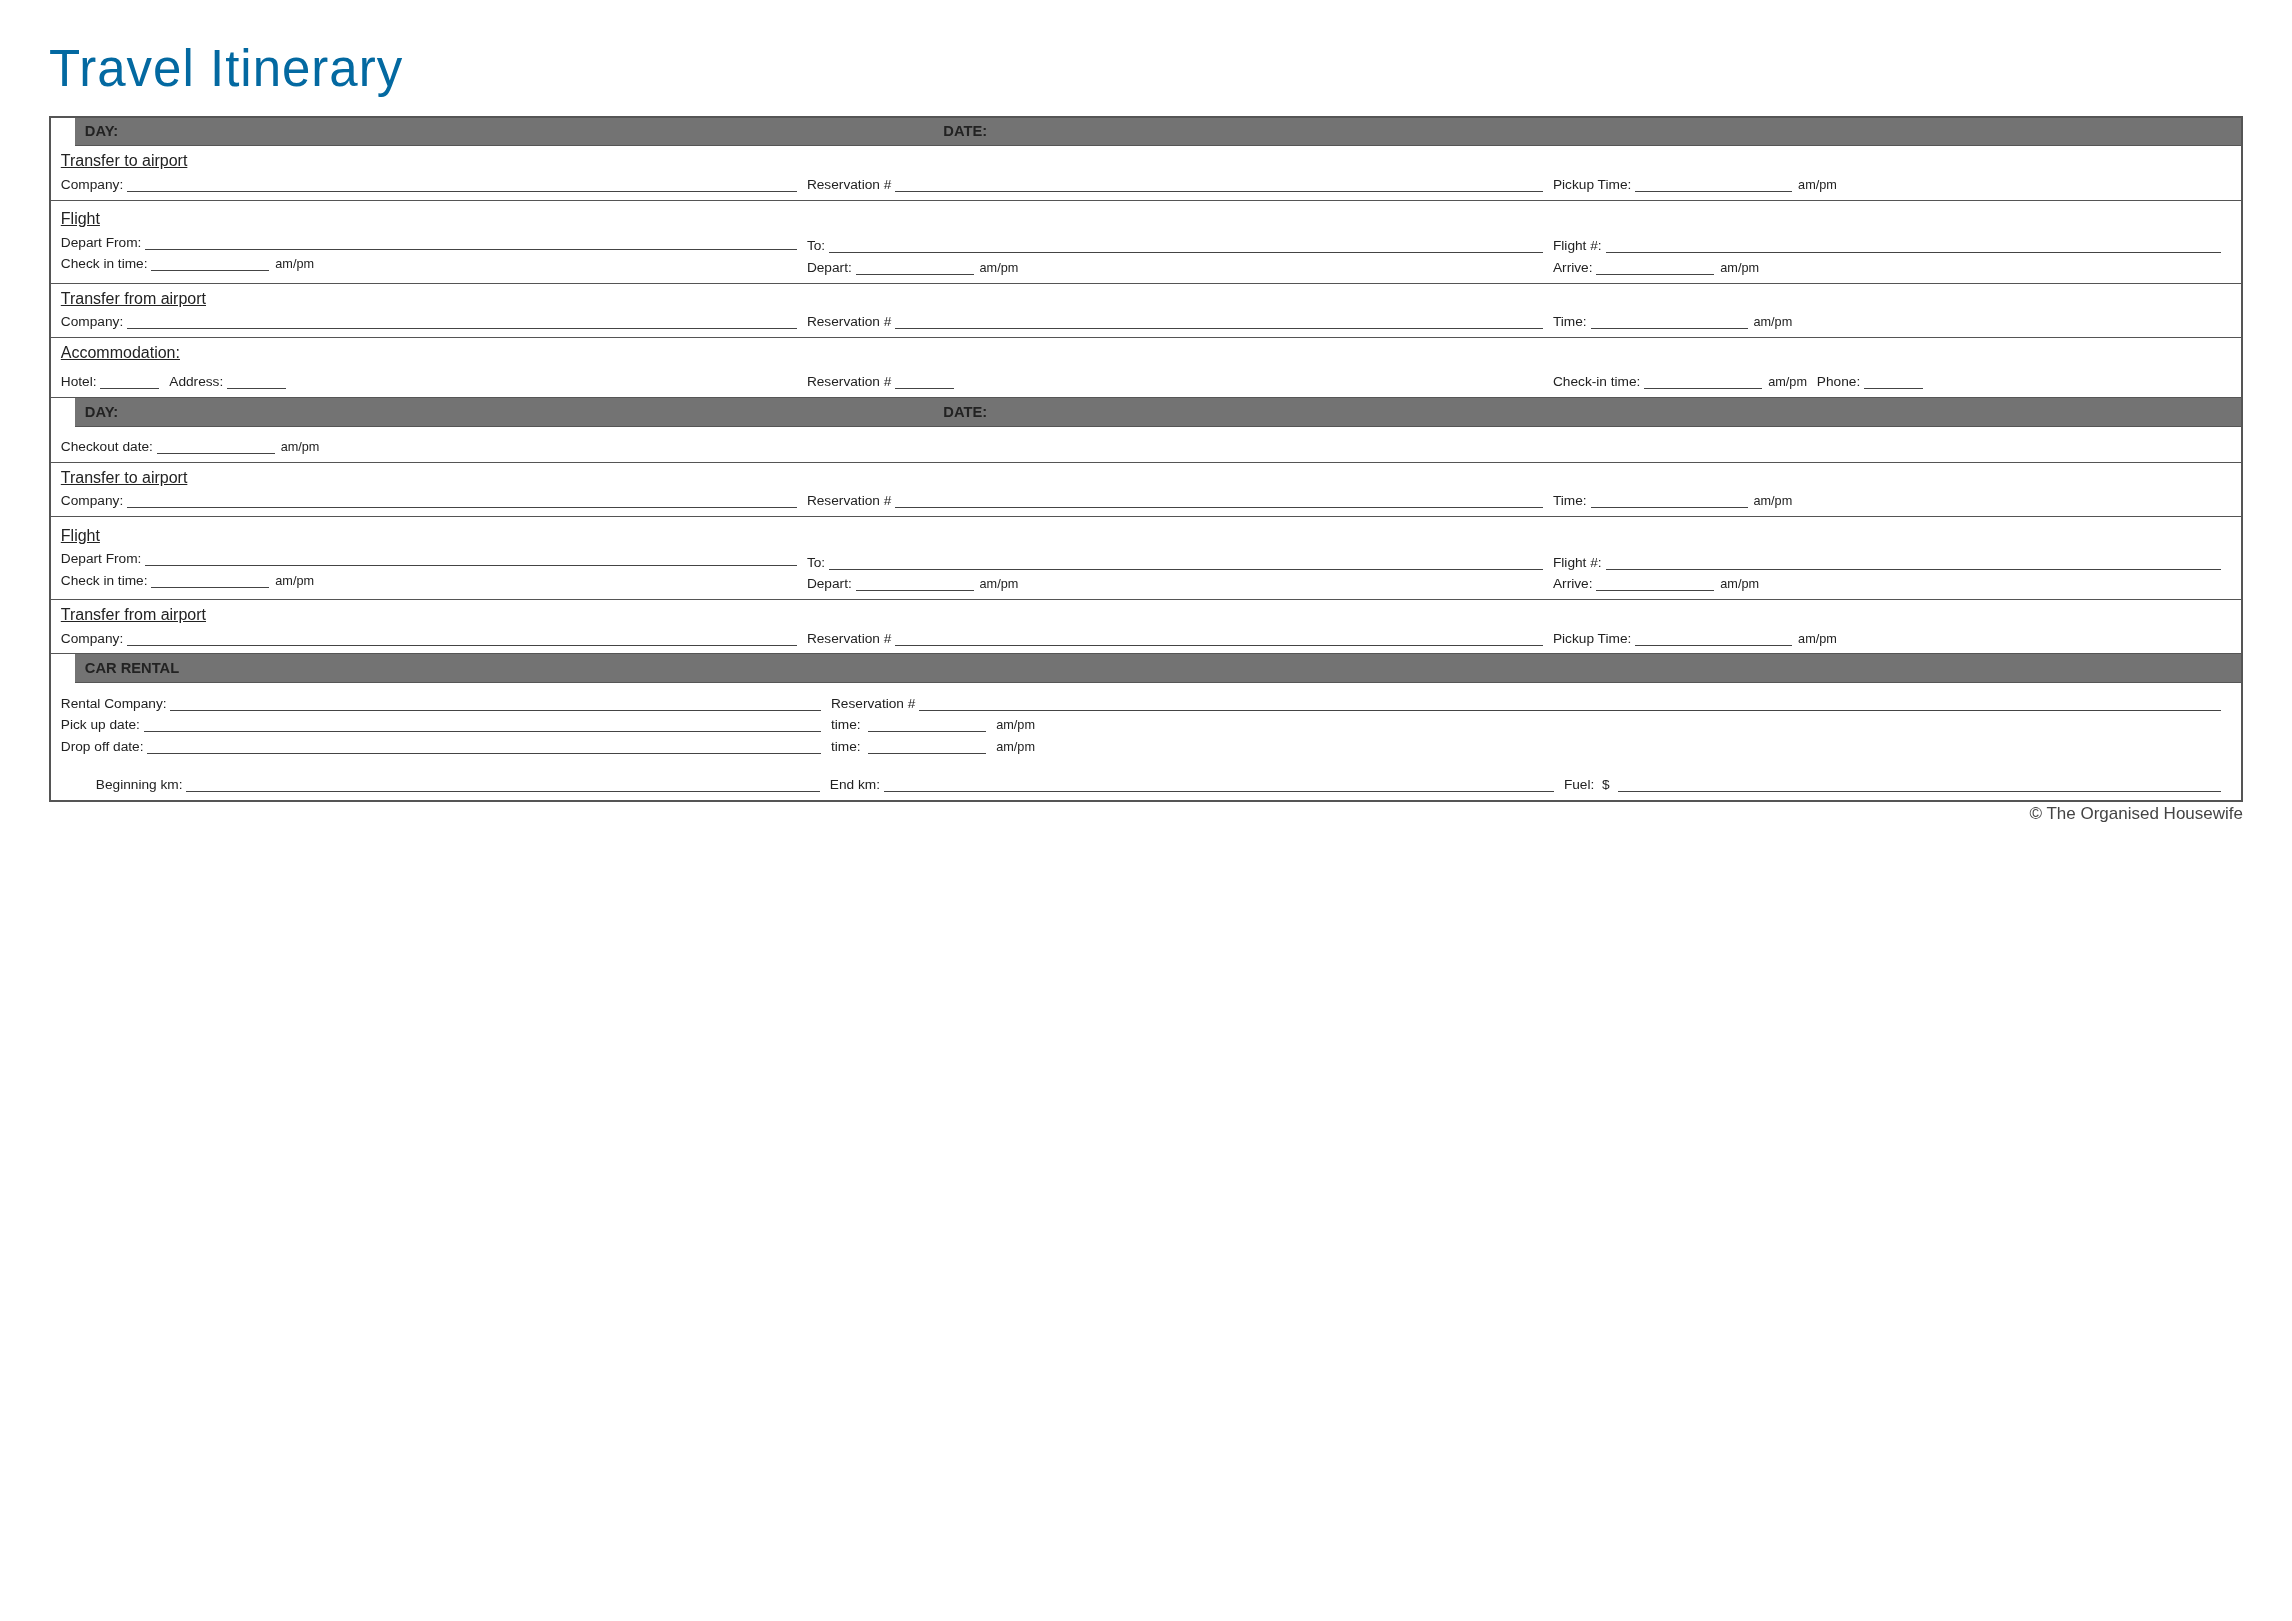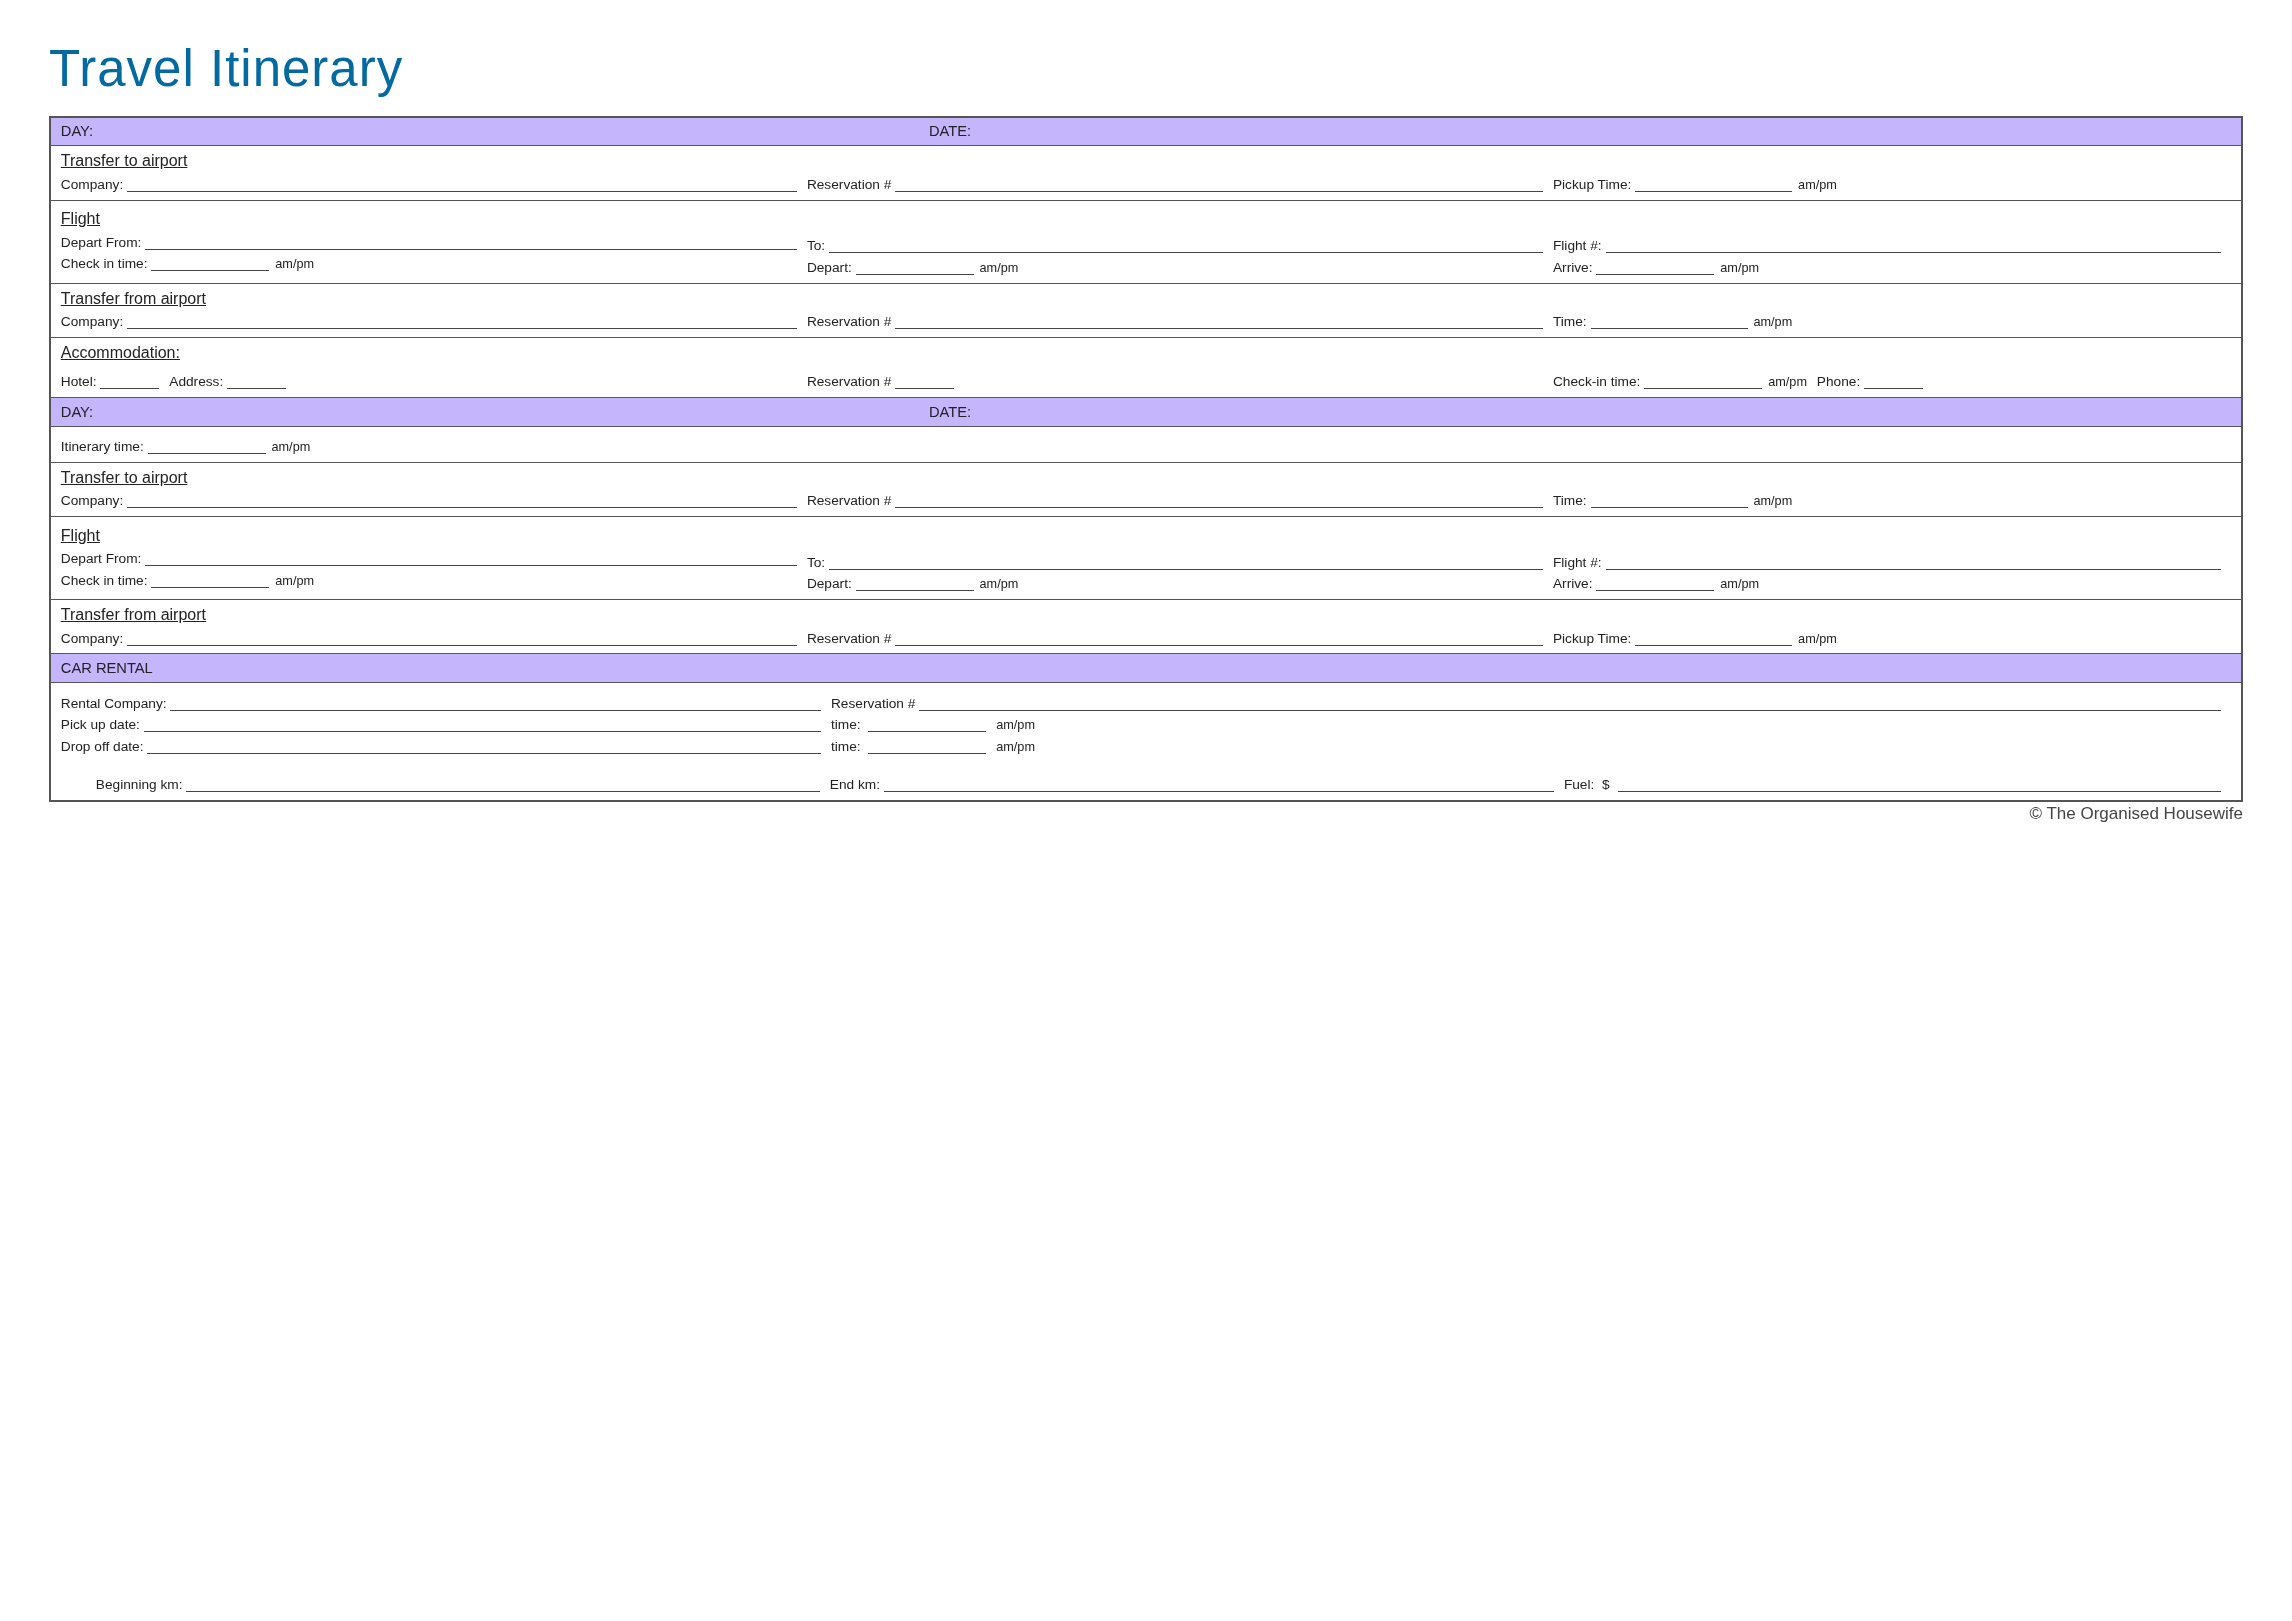--- a/index.html
+++ b/index.html
@@ -15,26 +15,27 @@
       font-weight: 300;
       margin-bottom: 17.6px;
       color: #0369a1;
       letter-spacing: 1px;
     }
     .table-outer {
       border: 2px solid #555;
       width: 100%;
     }
     .header-row {
-      background: #c4b5fd;
+      background: #737373;
       display: flex;
       padding: 5.9px 9.8px;
       font-size: 14.7px;
-      font-weight: 400;
+      font-weight: 700;
       border-bottom: 1.5px solid #555;
+      margin-left: 24px;
     }
     .header-row .day-col { flex: 1; }
     .header-row .date-col { flex: 1.5; }
     .section {
       border-bottom: 1.5px solid #555;
       padding: 5.9px 9.8px 7.8px 9.8px;
     }
     .section:last-child { border-bottom: none; }
     .section-title {
       text-decoration: underline;
@@ -221,21 +222,21 @@
   </div>
 
   <div class="header-row">
     <div class="day-col">DAY:</div>
     <div class="date-col">DATE:</div>
   </div>
 
   <div class="section">
     <div class="three-col">
       <div class="col1">
-        <span class="field-label">Itinerary time:</span>
+        <span class="field-label">Checkout date:</span>
         <div class="field-line-short"></div>
         <span class="ampm">am/pm</span>
       </div>
       <div class="col2"></div>
       <div class="col3"></div>
     </div>
   </div>
 
   <div class="section">
     <div class="section-title">Transfer to airport</div>

